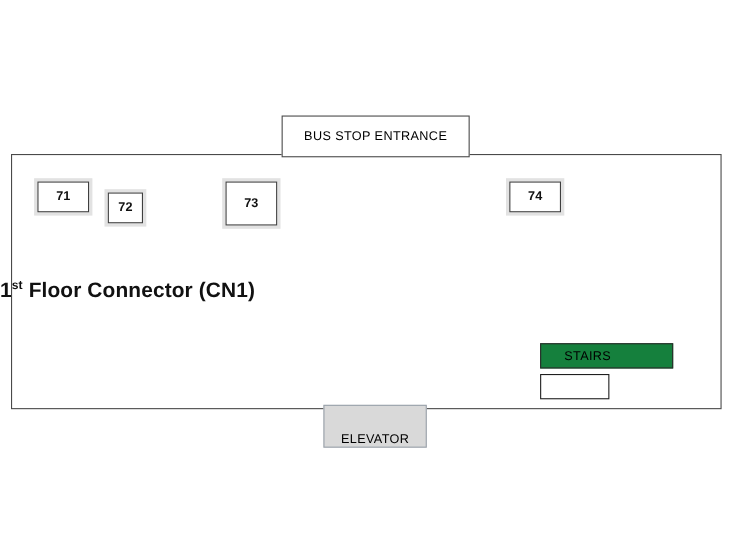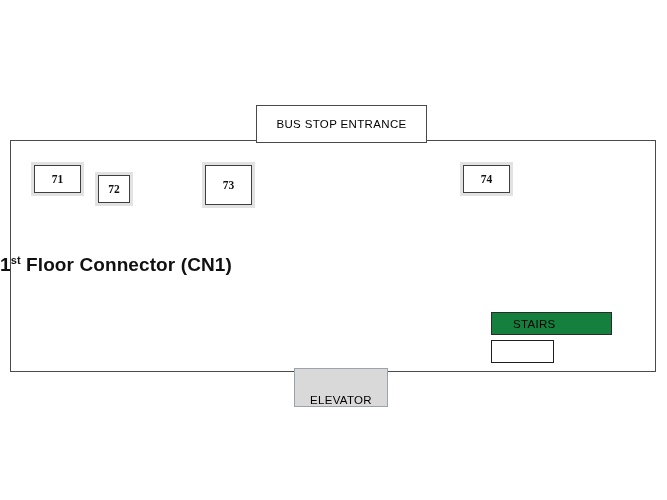--- a/index.html
+++ b/index.html
@@ -69,21 +69,20 @@
     z-index: 3;
   }
 
   
   .room-box {
     position: absolute;
     box-sizing: border-box;
     background: #ffffff;
     border: 3px solid #e2e2e2;
     z-index: 2;
-    font-family: Liberation Serif, serif;
   }
   .room-inner {
     width: 100%;
     height: 100%;
     box-sizing: border-box;
     border: 1.3px solid #3f3f3f;
     background: #ffffff;
     display: flex;
     align-items: center;
     justify-content: center;

